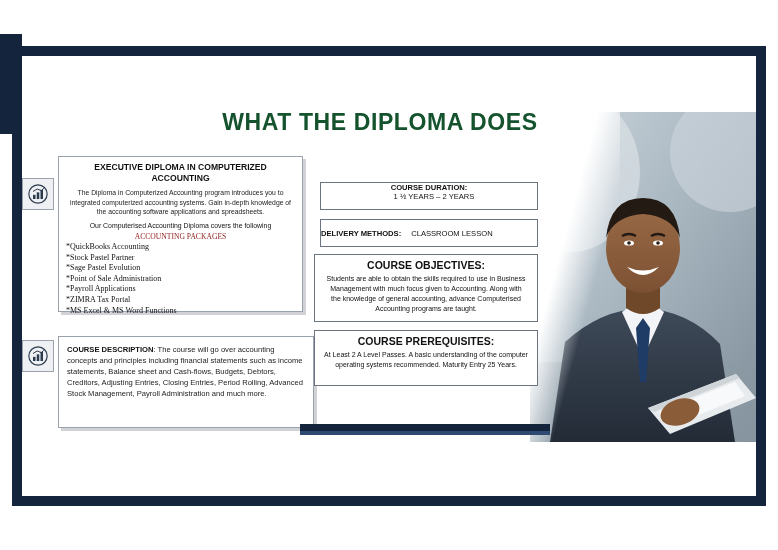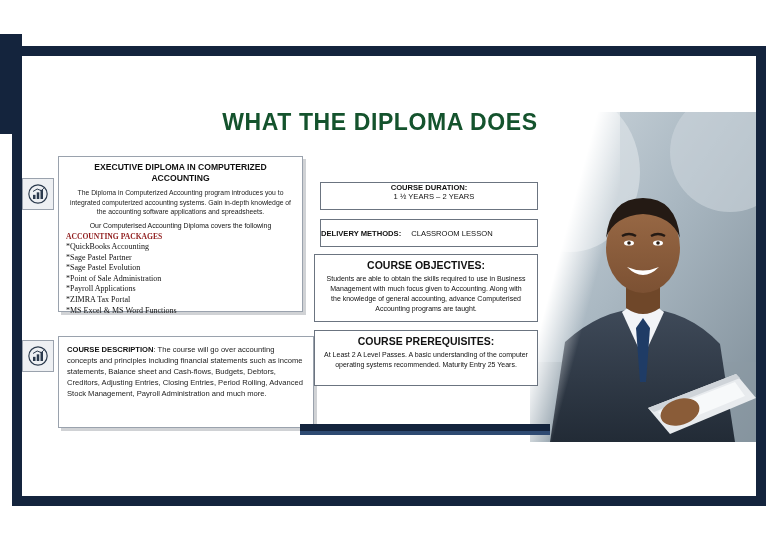--- a/index.html
+++ b/index.html
@@ -112,23 +112,24 @@
   }
   .exec-sub {
     margin-top: 6px;
     text-align: center;
     font-size: 6.9px;
     color: #111;
   }
   .pkg-title {
     margin-top: 3px;
     font-size: 7.6px;
-    font-weight: bold;
+    font-weight: normal;
     color: #8f1c1c;
     font-family: "Liberation Serif", serif;
+    text-align: center;
   }
   .pkg-list {
     margin: 1px 0 0 0;
     padding: 0;
     list-style: none;
     font-family: "Liberation Serif", serif;
     font-size: 8px;
     color: #111;
     line-height: 1.33;
   }
@@ -288,21 +289,21 @@
     </svg>
   </div>
 
   <div class="box shadow exec-box">
     <div class="exec-head">EXECUTIVE DIPLOMA IN COMPUTERIZED ACCOUNTING</div>
     <div class="exec-body">The Diploma in Computerized Accounting program introduces you to integrated computerized accounting systems. Gain in-depth knowledge of the accounting software applications and spreadsheets.</div>
     <div class="exec-sub">Our Computerised Accounting Diploma covers the following</div>
     <div class="pkg-title">ACCOUNTING PACKAGES</div>
     <ul class="pkg-list">
       <li>*QuickBooks Accounting</li>
-      <li>*Sage Pastel Partner</li>
+      <li>*Stock Pastel Partner</li>
       <li>*Sage Pastel Evolution</li>
       <li>*Point of Sale Administration</li>
       <li>*Payroll Applications</li>
       <li>*ZIMRA Tax Portal</li>
       <li>*MS Excel &amp; MS Word Functions</li>
     </ul>
   </div>
 
   <div class="icon-badge b2">
     <svg width="20" height="20" viewBox="0 0 24 24" aria-hidden="true">

